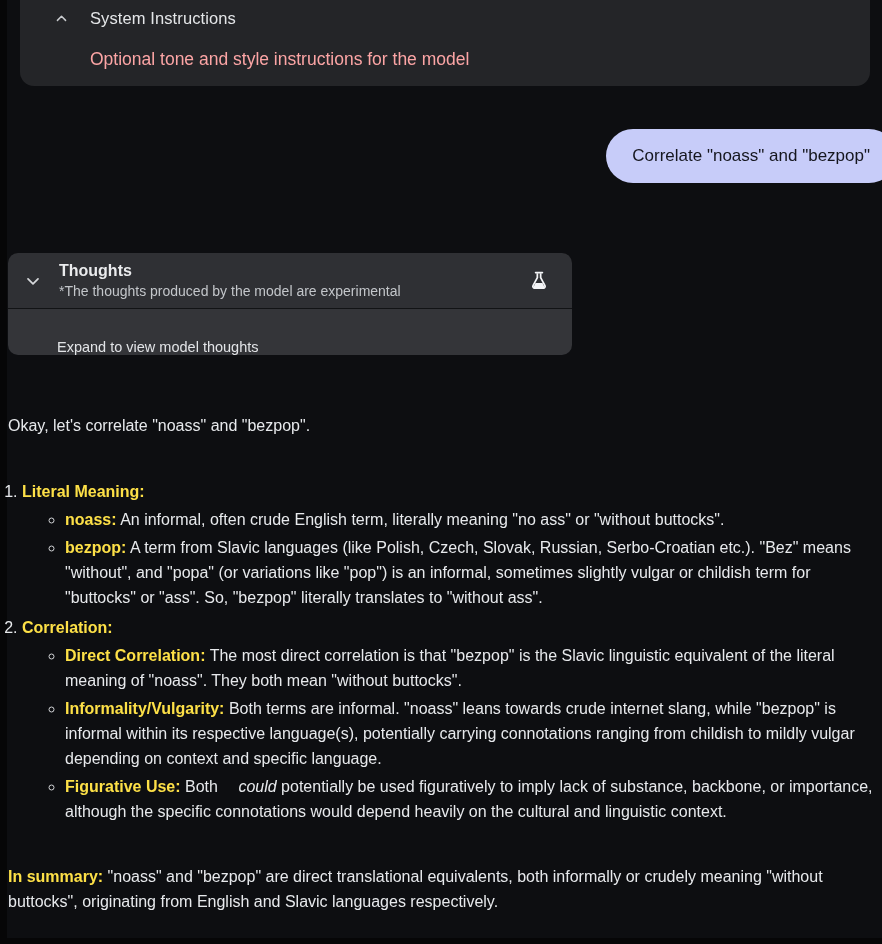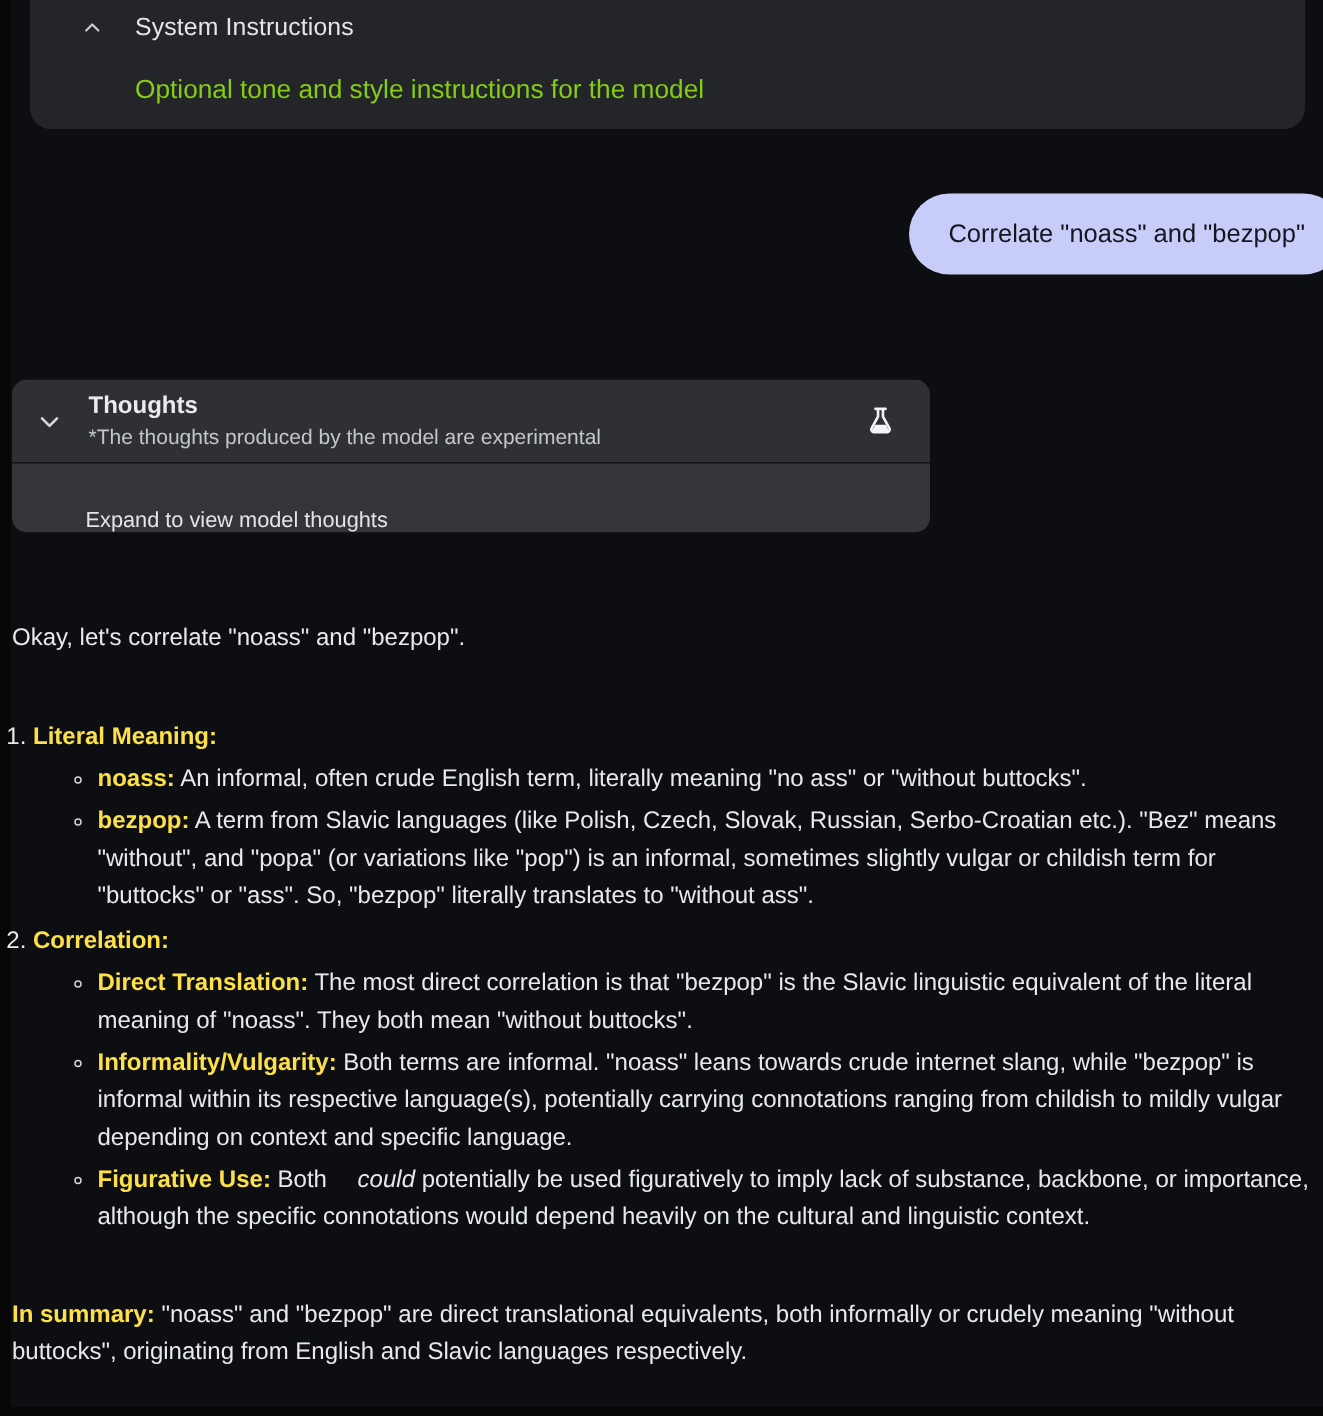--- a/index.html
+++ b/index.html
@@ -8,29 +8,29 @@
   .screen { position:relative; width:882px; height:944px; background:#0d0e11; overflow:hidden; }
   .edge-left { position:absolute; left:0; top:0; width:7px; height:100%; background:#060607; }
   .edge-bottom { position:absolute; left:0; bottom:0; width:100%; height:6px; background:#060607; }
 
   
   .sys-card { position:absolute; left:20px; top:0; width:850px; height:86px;
               background:#242528; border-radius:0 0 14px 14px; }
   .sys-header { display:flex; align-items:center; padding:7px 0 0 33px; height:29px; }
   .sys-chevron { width:16px; height:16px; display:flex; align-items:center; justify-content:center; cursor:pointer; }
   .sys-title { margin-left:21px; font-size:16.5px; font-weight:500; color:#e4e6e8; letter-spacing:.1px; }
-  .sys-placeholder { margin:20px 0 0 70px; font-size:17.5px; color:#84cc16; }
+  .sys-placeholder { margin:20px 0 0 70px; font-size:17.5px; color:#fca5a5; }
 
   
   .user-bubble { position:absolute; top:129px; right:-14px; height:54px;
                  background:#c7ccf9; border-radius:28px; display:flex; align-items:center;
                  padding:0 26px; font-size:17px; color:#15161e; white-space:nowrap; }
 
   
-  .thoughts { position:absolute; left:8px; top:253px; width:612px; border-radius:10px;
+  .thoughts { position:absolute; left:8px; top:253px; width:564px; border-radius:10px;
               overflow:hidden; }
   .thoughts-header { height:55px; background:#2f3034; display:flex; align-items:center;
                      padding:0 22px 0 14px; cursor:pointer; }
   .th-chevron { width:22px; height:22px; display:flex; align-items:center; justify-content:center; flex:0 0 auto; }
   .th-titles { margin-left:15px; flex:1 1 auto; }
   .th-title { font-size:16px; font-weight:700; color:#eaebed; }
   .th-sub { margin-top:3px; font-size:14px; color:#c3c6ca; }
   .th-flask { width:22px; height:24px; flex:0 0 auto; }
   .th-divider { height:1px; background:#121315; }
   .thoughts-expand { height:46px; background:#343539; display:flex; align-items:flex-end;
@@ -104,21 +104,21 @@
       <li>
         <strong>Literal Meaning:</strong>
         <ul class="sub-list">
           <li><strong>noass:</strong><span> An informal, often crude English term, literally meaning "no ass" or "without buttocks".</span></li>
           <li><strong>bezpop:</strong><span> A term from Slavic languages (like Polish, Czech, Slovak, Russian, Serbo-Croatian etc.). "Bez" means "without", and "popa" (or variations like "pop") is an informal, sometimes slightly vulgar or childish term for "buttocks" or "ass". So, "bezpop" literally translates to "without ass".</span></li>
         </ul>
       </li>
       <li>
         <strong>Correlation:</strong>
         <ul class="sub-list">
-          <li><strong>Direct Translation:</strong><span> The most direct correlation is that "bezpop" is the Slavic linguistic equivalent of the literal meaning of "noass". They both mean "without buttocks".</span></li>
+          <li><strong>Direct Correlation:</strong><span> The most direct correlation is that "bezpop" is the Slavic linguistic equivalent of the literal meaning of "noass". They both mean "without buttocks".</span></li>
           <li><strong>Informality/Vulgarity:</strong><span> Both terms are informal. "noass" leans towards crude internet slang, while "bezpop" is informal within its respective language(s), potentially carrying connotations ranging from childish to mildly vulgar depending on context and specific language.</span></li>
           <li><strong>Figurative Use:</strong><span> Both </span><em>could</em><span> potentially be used figuratively to imply lack of substance, backbone, or importance, although the specific connotations would depend heavily on the cultural and linguistic context.</span></li>
         </ul>
       </li>
     </ol>
 
     <p class="resp-summary"><strong>In summary:</strong><span> "noass" and "bezpop" are direct translational equivalents, both informally or crudely meaning "without buttocks", originating from English and Slavic languages respectively.</span></p>
   </div>
 
   <div class="edge-bottom"></div>

